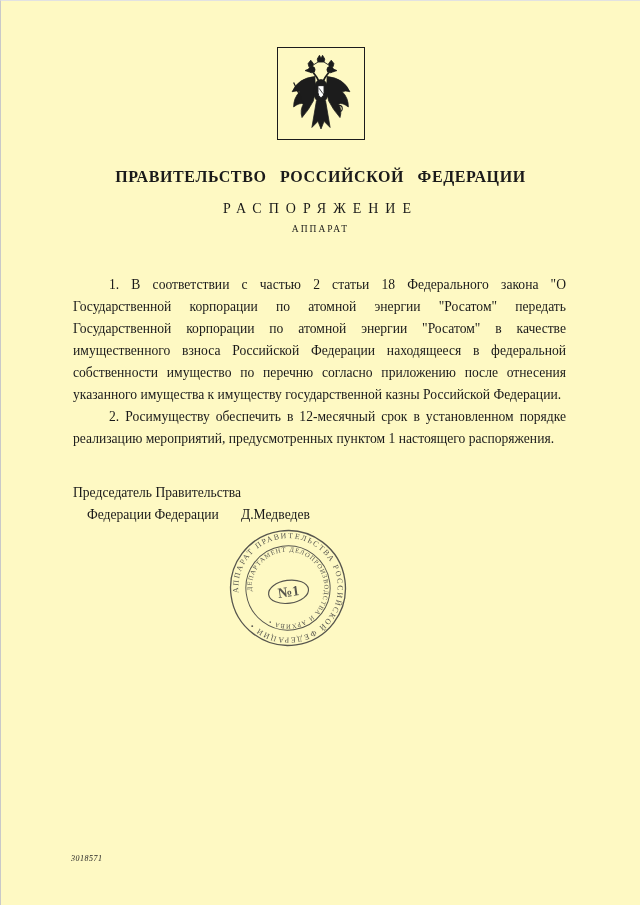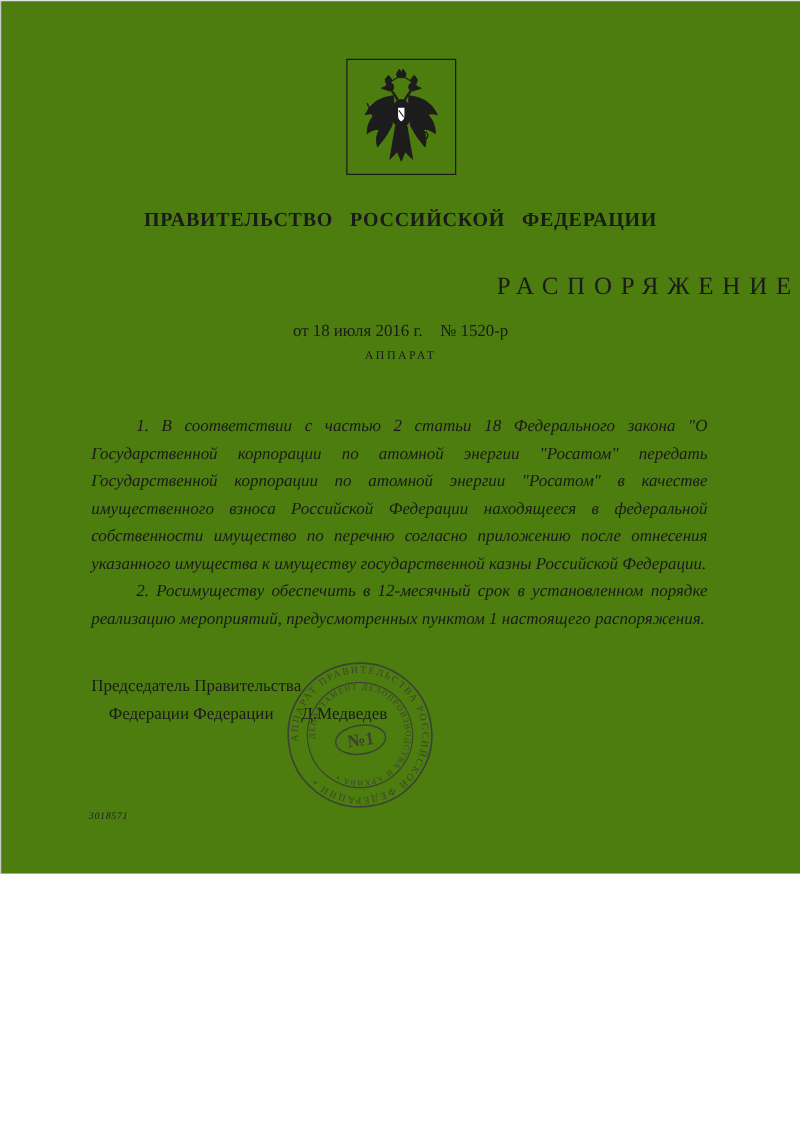--- a/index.html
+++ b/index.html
@@ -1,19 +1,19 @@
 <!DOCTYPE html>
 <html><head>
 <meta charset="utf-8">
 <style>
   html, body { margin: 0; padding: 0; background: #ffffff; }
   .page {
     position: relative;
-    width: 640px; height: 699px;
-    background: #4d7c0f;
+    width: 640px; height: 905px;
+    background: #fef9c3;
     font-family: "Liberation Serif", "DejaVu Serif", serif;
     color: #1a1a1a;
     overflow: hidden;
     border-left: 1px solid #c9c9c9;
     border-top: 1px solid #e2e2e2;
     box-sizing: border-box;
   }
   .emblem-wrap { display: flex; justify-content: center; padding-top: 46px; }
   .emblem-frame {
     width: 88px; height: 93px;
@@ -23,23 +23,23 @@
   }
   .org-title {
     margin-top: 28px;
     text-align: center;
     font-weight: bold;
     font-size: 16px;
     letter-spacing: 0.6px;
     word-spacing: 9px;
   }
   .doc-type {
-    margin-top: 32px;
-    text-align: right;
-    font-size: 20px;
+    margin-top: 15px;
+    text-align: center;
+    font-size: 14px;
     letter-spacing: 7px;
   }
   .date-line {
     margin-top: 16px;
     text-align: center;
     font-size: 13.5px;
   }
   .date-line .doc-number { margin-left: 14px; }
   .city-line {
     margin-top: 7px;
@@ -47,21 +47,21 @@
     font-size: 9.5px;
     letter-spacing: 2px;
   }
   .body-text {
     margin-top: 40px;
     padding: 0 74px 0 72px;
     font-size: 13.6px;
     line-height: 22px;
     text-align: justify;
   }
-  .body-text p { margin: 0; text-indent: 36px; font-style: italic; }
+  .body-text p { margin: 0; text-indent: 36px; }
   .signature-row {
     margin-top: 32px;
     padding: 0 76px 0 72px;
     display: flex;
     align-items: flex-end;
     font-size: 13.6px;
     line-height: 22px;
   }
   .sig-left .sig-line2 { padding-left: 14px; }
   .sig-name { white-space: nowrap; }
@@ -123,23 +123,20 @@
             <path d="M46 42 h8 v9 q0 5 -4 7 q-4 -2 -4 -7 z" fill="#ffffff" stroke-width="1.3"></path>
             <path d="M47.5 45.5 L52.5 52.5" fill="none" stroke-width="1.1"></path>
           </g>
         </g>
       </svg>
     </div>
   </div>
 
   <div class="org-title">ПРАВИТЕЛЬСТВО РОССИЙСКОЙ ФЕДЕРАЦИИ</div>
   <div class="doc-type">РАСПОРЯЖЕНИЕ</div>
-  <div class="date-line">
-    <span>от 18 июля 2016 г.</span><span class="doc-number">№ 1520-р</span>
-  </div>
   <div class="city-line">АППАРАТ</div>
 
   <div class="body-text">
     <p>1. В соответствии с частью 2 статьи 18 Федерального закона "О Государственной корпорации по атомной энергии "Росатом" передать Государственной корпорации по атомной энергии "Росатом" в качестве имущественного взноса Российской Федерации находящееся в федеральной собственности имущество по перечню согласно приложению после отнесения указанного имущества к имуществу государственной казны Российской Федерации.</p>
     <p>2. Росимуществу обеспечить в 12-месячный срок в установленном порядке реализацию мероприятий, предусмотренных пунктом 1 настоящего распоряжения.</p>
   </div>
 
   <div class="signature-row">
     <div class="sig-left">
       <div class="sig-line1">Председатель Правительства</div>

